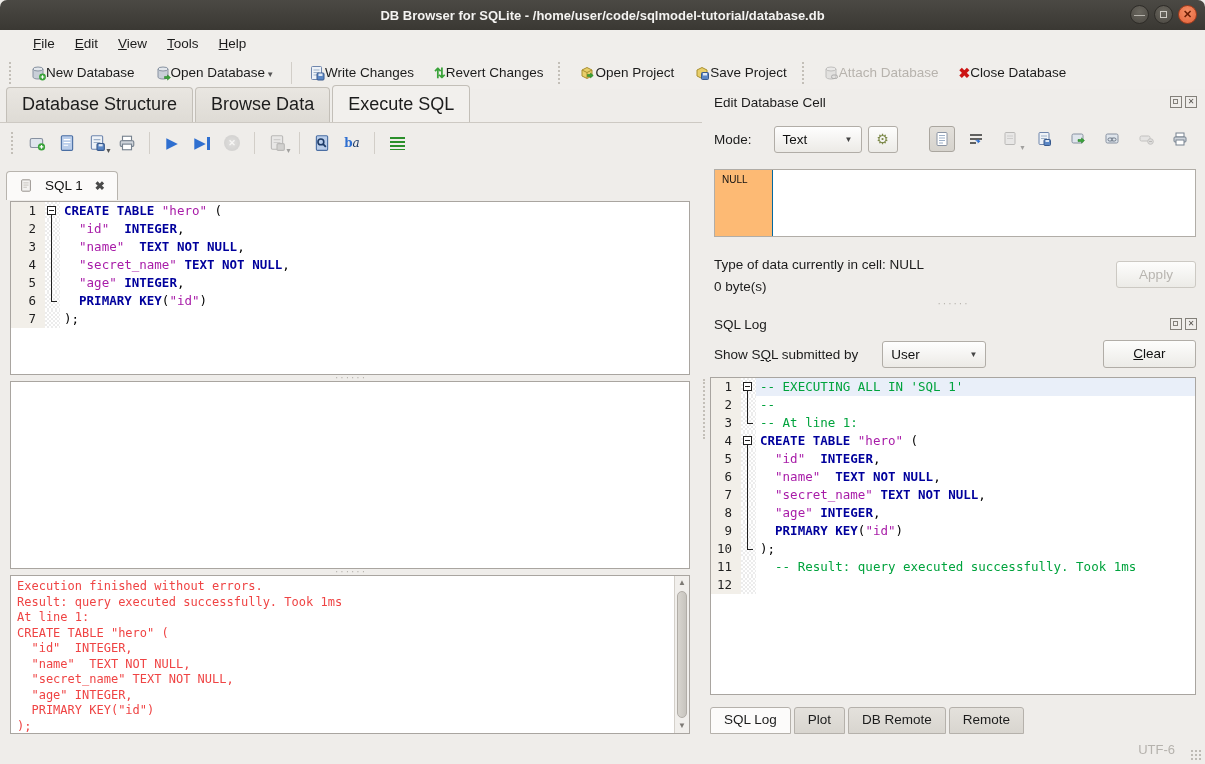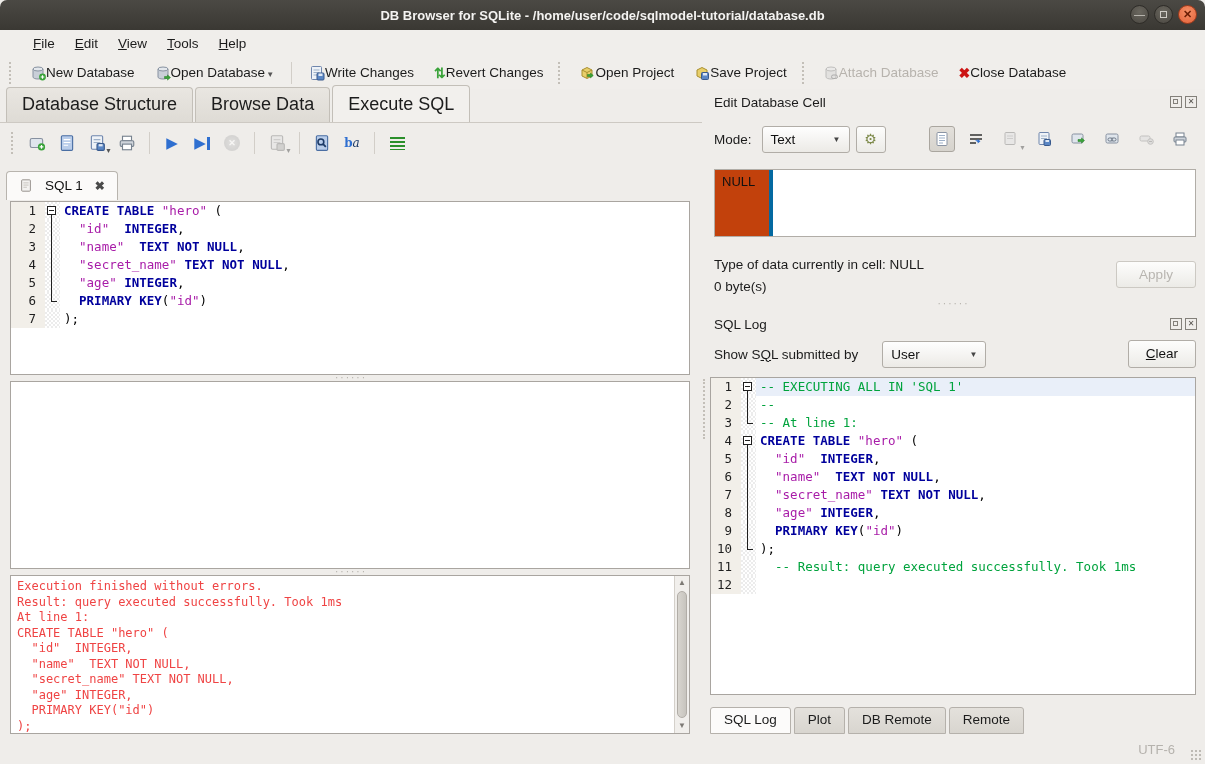--- a/index.html
+++ b/index.html
@@ -113,32 +113,32 @@
   .btn { background:linear-gradient(#fdfdfc,#ecebe7); border:1px solid #b1ada7; border-radius:3px;
     font-size:13.5px; color:#111; text-align:center; }
   .btn.disabled { color:#b8b5b0; border-color:#ccc9c3; }
 
   .mode-row { position:absolute; top:36px; left:12px; right:8px; height:28px; display:flex; align-items:center; }
   .cicon { width:26px; height:26px; display:flex; align-items:center; justify-content:center; margin:0 4px; position:relative; }
   .cicon.active { background:linear-gradient(#e3e0db,#d6d3cd); border:1px solid #aaa69f; border-radius:3px; }
   .cicon.disabled { opacity:.5; filter:grayscale(1); }
 
   .cell-box { position:absolute; top:80px; left:12px; right:9px; height:68px; background:#fff; border:1px solid #b1ada7; display:flex; }
-  .cell-gutter { width:58px; background:#c2410c; border-right:4px solid #0369a1; font-size:13px; color:#111; padding:4px 0 0 7px; }
+  .cell-gutter { width:58px; background:#fdba74; border-right:1px solid #0369a1; font-size:10px; color:#111; padding:4px 0 0 7px; }
   .cell-text { flex:1; }
 
   .cell-info1 { position:absolute; top:168px; left:12px; }
   .cell-info2 { position:absolute; top:190px; left:12px; }
   .apply-btn { position:absolute; top:172px; right:9px; width:80px; height:27px; line-height:25px; }
 
   .rsplit { position:absolute; top:212px; left:0; right:0; }
 
   .log-title-row { top:228px; }
   .filter-row { position:absolute; top:250px; left:12px; right:9px; height:30px; display:flex; align-items:center; }
-  .clear-btn { position:absolute; right:0; width:68px; height:28px; line-height:26px; }
+  .clear-btn { position:absolute; right:0; width:93px; height:28px; line-height:26px; }
 
   .log-editor { position:absolute; top:288px; left:8px; right:9px; height:318px; background:#fff; border:1px solid #a9a5a0; }
   .log-editor .ln-num { width:30px; }
 
   .bottom-tabs { position:absolute; top:618px; left:8px; display:flex; gap:3px; }
   .btab { font-size:13.5px; color:#1c1c1c; padding:4px 13px 6px; background:linear-gradient(#e4e1dc,#d8d5cf);
     border:1px solid #b5b1ab; border-radius:3px 3px 0 0; }
   .btab.active { background:#fcfbfa; }
 
   
@@ -400,21 +400,21 @@
       <div class="dock-title" style="top:6px;">Edit Database Cell</div>
       <div class="dock-btns" style="top:7px;">
         <div class="dbtn">
             <span class="inner"></span>
           </div>
         <div class="dbtn">✕</div>
       </div>
 
       <div class="mode-row">
         <span class="label">Mode:</span>
-        <div class="combo" style="width:88px;margin-left:10px;">
+        <div class="combo" style="width:88px;margin-left:22px;">
           <span>Text</span>
             <span class="ca">▼</span>
         </div>
         <div class="btn" style="width:30px;height:27px;margin-left:6px;display:flex;align-items:center;justify-content:center;">
           <span style="color:#7d8a4a;font-size:14px;">⚙</span>
         </div>
         <div style="flex:1"></div>
         <div class="cicon active">
           <svg width="16" height="16" viewBox="0 0 16 16">
               <rect x="3" y="1.5" width="10" height="13" rx="1" fill="#fff" stroke="#8a94a4"></rect>

